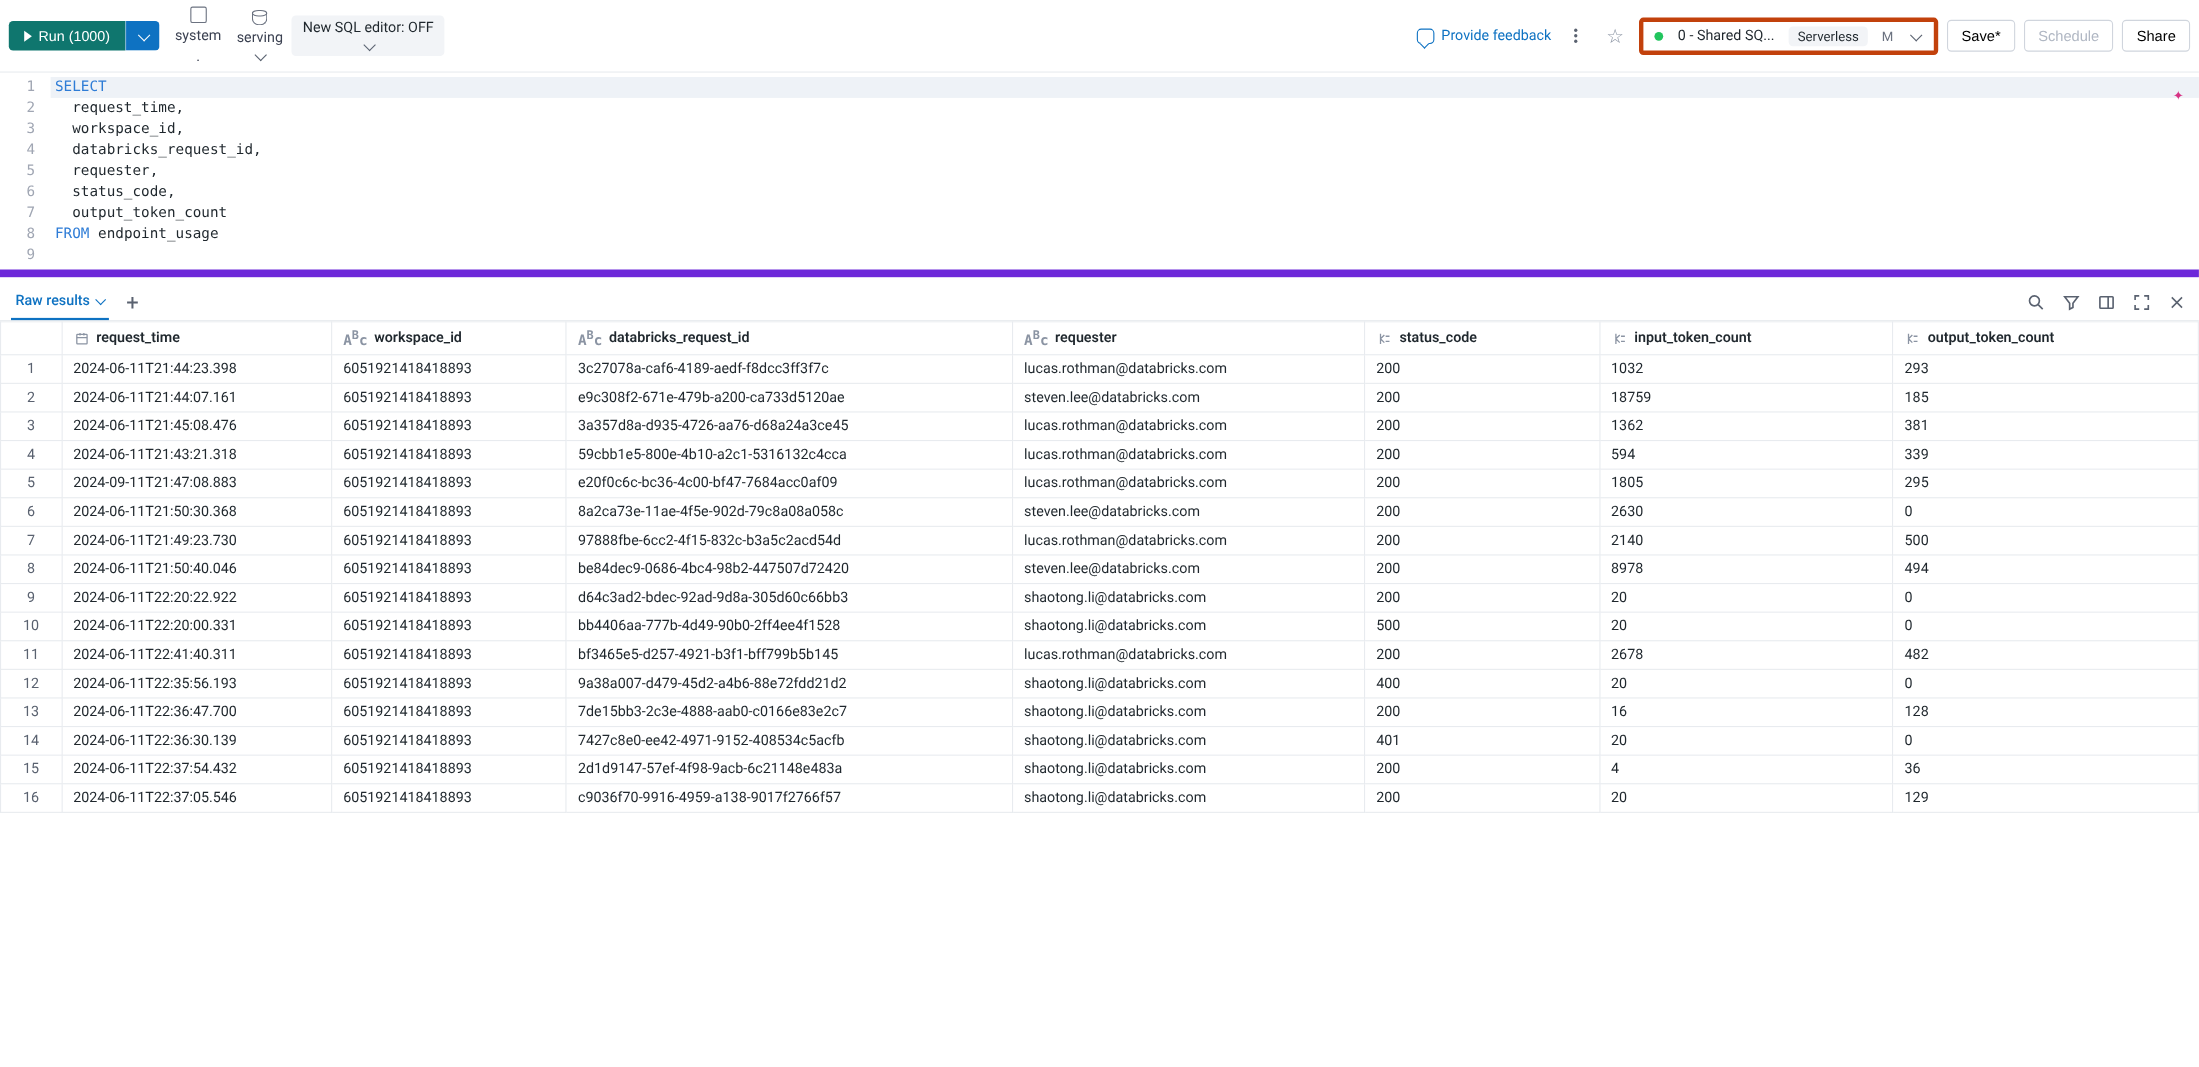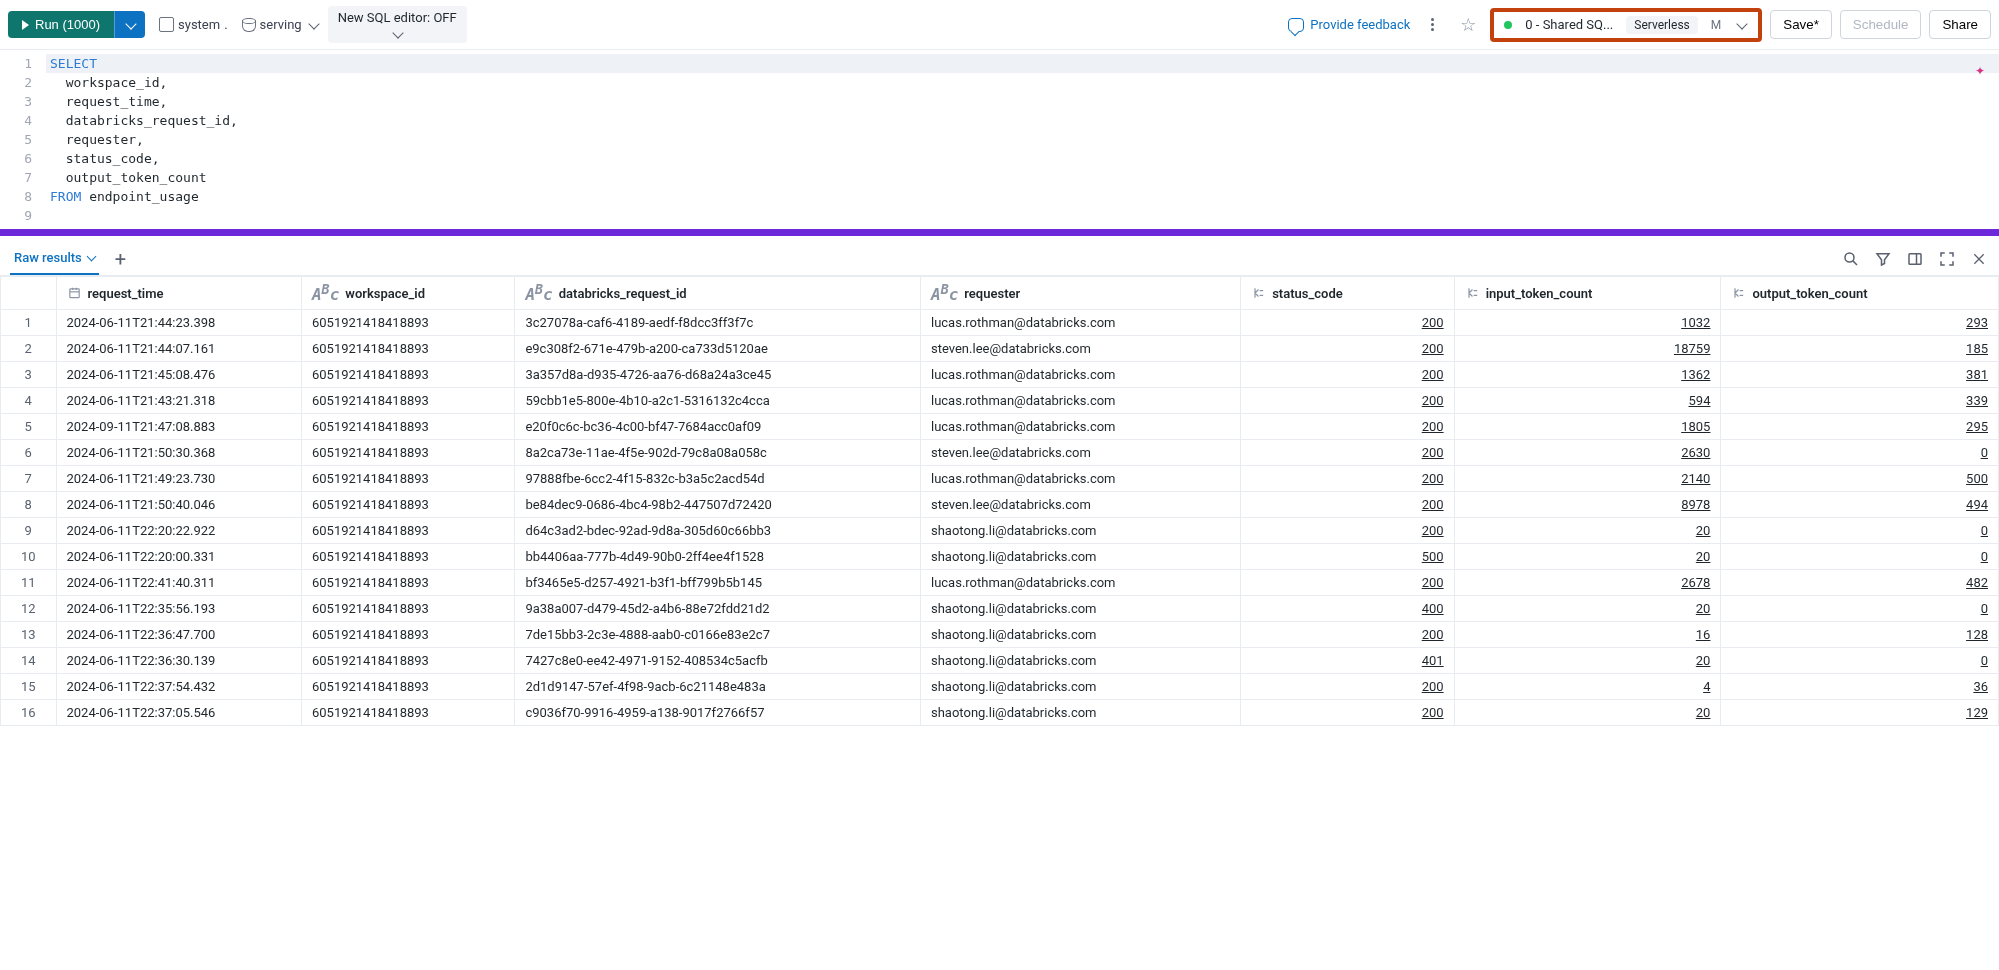--- a/index.html
+++ b/index.html
@@ -4,21 +4,21 @@
 <style>
 * { box-sizing: border-box; margin: 0; padding: 0; }
 body { font-family: -apple-system, BlinkMacSystemFont, "Segoe UI", Roboto, sans-serif; font-size: 13px; color: #1f272d; background: #fff; overflow: hidden; }
 
 .toolbar { display: flex; align-items: center; padding: 6px 8px; gap: 8px; border-bottom: 1px solid #e8ebef; }
 .run-btn-group { display: flex; }
 .run-btn { background: #0f766e; color: #fff; border: none; padding: 6px 14px; border-radius: 4px 0 0 4px; font-size: 13px; display: flex; align-items: center; gap: 6px; cursor: pointer; }
 .run-chevron { background: #0e72c2; color: #fff; border: none; border-left: 1px solid rgba(255,255,255,0.3); padding: 6px 8px; border-radius: 0 4px 4px 0; cursor: pointer; display:flex; align-items:center;}
 .play-icon { width: 0; height: 0; border-left: 7px solid #fff; border-top: 5px solid transparent; border-bottom: 5px solid transparent; display:inline-block;}
 
-.db-selector { display: flex; align-items: center; gap: 4px; color: #3b4151; margin-left: 6px; }
+.db-selector { display: flex; align-items: center; gap: 4px; color: #3b4151; margin-left: 6px; flex-direction: column; }
 .db-icon { width: 15px; height: 15px; border: 1.3px solid #6b7280; border-radius: 2px; display:inline-block; position:relative;}
 .db-icon2 { width: 14px; height: 14px; display:inline-block; position:relative; }
 .db-icon2::before { content:""; position:absolute; left:0; right:0; top:0; height:4px; border:1.3px solid #6b7280; border-radius: 6px/3px;}
 .db-icon2::after { content:""; position:absolute; left:0; right:0; top:2px; bottom:0; border:1.3px solid #6b7280; border-top:none; border-radius: 0 0 6px 6px;}
 .chev { width: 8px; height: 8px; border-right: 1.5px solid #5a6270; border-bottom: 1.5px solid #5a6270; transform: rotate(45deg); display:inline-block; margin: 0 2px 2px 4px;}
 
 .pill { background: #f2f4f7; padding: 4px 10px; border-radius: 4px; display: flex; align-items: center; gap: 4px; cursor:pointer;flex-direction:column; }
 
 .spacer { flex: 1; }
 
@@ -55,23 +55,23 @@
 .r-icons { margin-left:auto; display:flex; gap:12px; align-items:center;}
 .r-icon { width:20px; height:20px; display:flex; align-items:center; justify-content:center; cursor:pointer; color:#5a6270;}
 
 .table-wrap { overflow:auto; border-top:1px solid #e8ebef;}
 table { border-collapse:collapse; width:100%; table-layout:fixed;}
 th, td { border:1px solid #e8ebef; padding:5px 10px; text-align:left; font-size:13px; white-space:nowrap; overflow:hidden; text-overflow:ellipsis;}
 th { font-weight:600; background:#fff;}
 .rownum-h { width:52px;}
 .rownum { text-align:center; color:#5a6270;}
 th .col-hdr { display:flex; align-items:center; gap:6px;}
-.col-icon { font-size:16px; color:#8b94a3; font-family: "SF Mono", Menlo, monospace; font-style: italic;}
+.col-icon { font-size:13px; color:#8b94a3; font-family: "SF Mono", Menlo, monospace;}
 .col-icon-svg { width:15px; height:14px; display:inline-block;}
-td.num { text-align:right;text-decoration:underline;}
+td.num { text-align:left;}
 </style>
 </head>
 <body>
 
 <div class="toolbar">
   <div class="run-btn-group">
     <button class="run-btn">
       <span class="play-icon"></span>
       <span>Run (1000)</span>
     </button>
@@ -134,22 +134,22 @@
       <div>4</div>
       <div>5</div>
       <div>6</div>
       <div>7</div>
       <div>8</div>
       <div>9</div>
     </div>
   <div class="code" id="code">
     <span class="sparkle">✦</span>
   <div class="code-line hl"><span class="kw">SELECT</span></div>
+      <div class="code-line">  request_time,</div>
       <div class="code-line">  workspace_id,</div>
-      <div class="code-line">  request_time,</div>
       <div class="code-line">  databricks_request_id,</div>
       <div class="code-line">  requester,</div>
       <div class="code-line">  status_code,</div>
       <div class="code-line">  output_token_count</div>
       <div class="code-line"><span class="kw">FROM</span> endpoint_usage</div>
     </div>
 </div>
 
 <div class="results-toolbar">
   <div class="tab">

